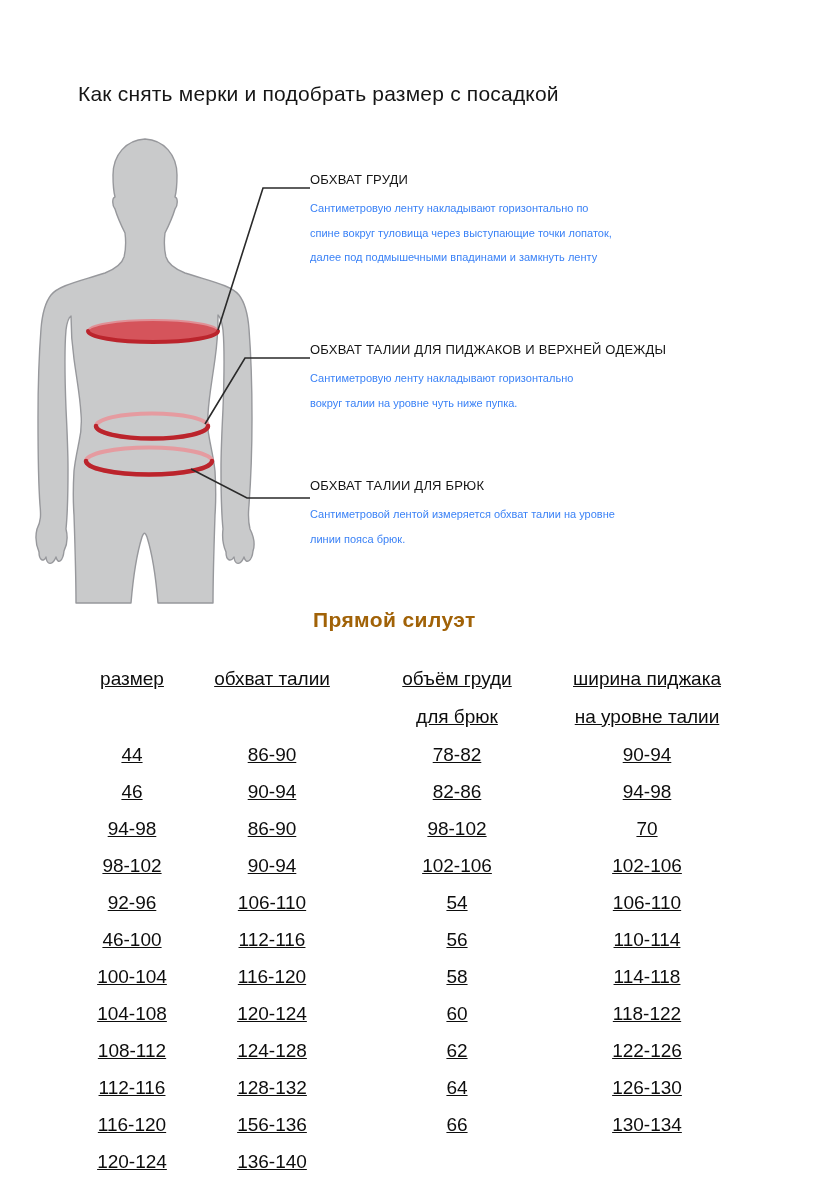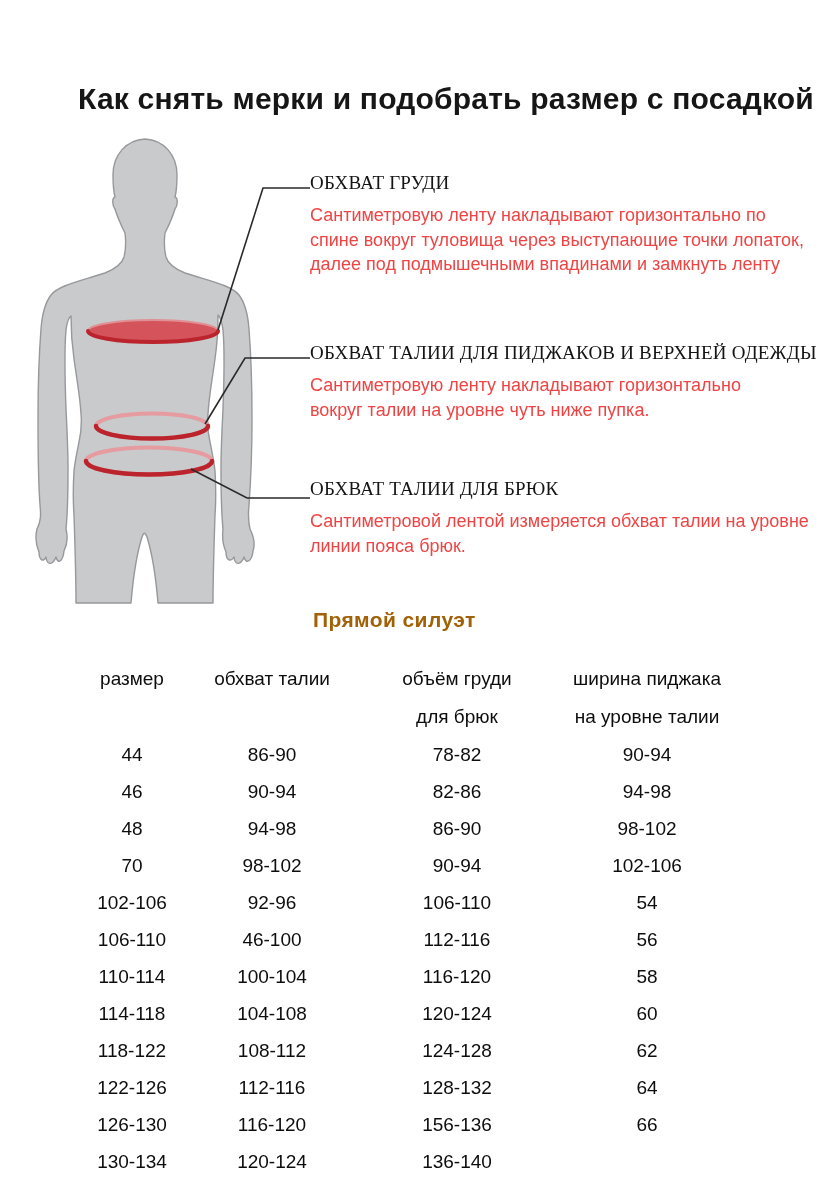--- a/index.html
+++ b/index.html
@@ -4,46 +4,46 @@
 <style>
   html,body{margin:0;padding:0;}
   body{
     width:825px;height:1200px;background:#ffffff;position:relative;
     font-family:"Liberation Sans","DejaVu Sans",sans-serif;color:#1b1b1b;
     overflow:hidden;
   }
   .page{position:absolute;inset:0;}
   h1.page-title{
     position:absolute;left:78px;top:82px;margin:0;
-    font-size:30px;font-weight:700;letter-spacing:.2px;color:#161616;
+    font-size:21px;font-weight:400;letter-spacing:.2px;color:#161616;
     white-space:nowrap;
   }
   svg.figure{position:absolute;left:25px;top:133px;}
   .measure-block{position:absolute;left:310px;}
   .measure-block h2{
-    margin:0 0 9px 0;font-size:19px;font-weight:400;letter-spacing:.2px;
-    color:#141414;white-space:nowrap;font-family:Liberation Serif, serif;
+    margin:0 0 9px 0;font-size:13px;font-weight:400;letter-spacing:.2px;
+    color:#141414;white-space:nowrap;
   }
   .measure-block .body-line{
-    display:block;font-size:18px;line-height:24.5px;color:#ef4444;
+    display:block;font-size:11px;line-height:24.5px;color:#3b82f6;
     white-space:nowrap;
   }
   #mb1{top:172px;}
   #mb2{top:342px;}
   #mb3{top:478px;}
   h2.table-title{
     position:absolute;left:313px;top:608px;margin:0;
     font-size:21px;font-weight:700;letter-spacing:.4px;color:#a16207;
   }
   .size-table{
     position:absolute;left:45px;top:660px;
     display:grid;
     grid-template-columns:174px 106px 264px 116px;
     grid-template-rows:38px 38px repeat(12,37px);
-    font-size:19px;color:#0d0d0d;
+    font-size:19px;color:#0d0d0d;text-decoration:underline;
   }
   .size-table .cell{
     display:flex;align-items:center;justify-content:center;
     white-space:nowrap;
   }
 </style>
 </head>
 <body>
 
 <div class="page">
@@ -162,21 +162,20 @@
       <div class="cell">для брюк</div>
       <div class="cell">на уровне талии</div>
       <div class="cell">44</div>
       <div class="cell">86-90</div>
       <div class="cell">78-82</div>
       <div class="cell">90-94</div>
       <div class="cell">46</div>
       <div class="cell">90-94</div>
       <div class="cell">82-86</div>
       <div class="cell">94-98</div>
-      <div class="cell">48</div>
       <div class="cell">94-98</div>
       <div class="cell">86-90</div>
       <div class="cell">98-102</div>
       <div class="cell">70</div>
       <div class="cell">98-102</div>
       <div class="cell">90-94</div>
       <div class="cell">102-106</div>
       <div class="cell">102-106</div>
       <div class="cell">92-96</div>
       <div class="cell">106-110</div>

